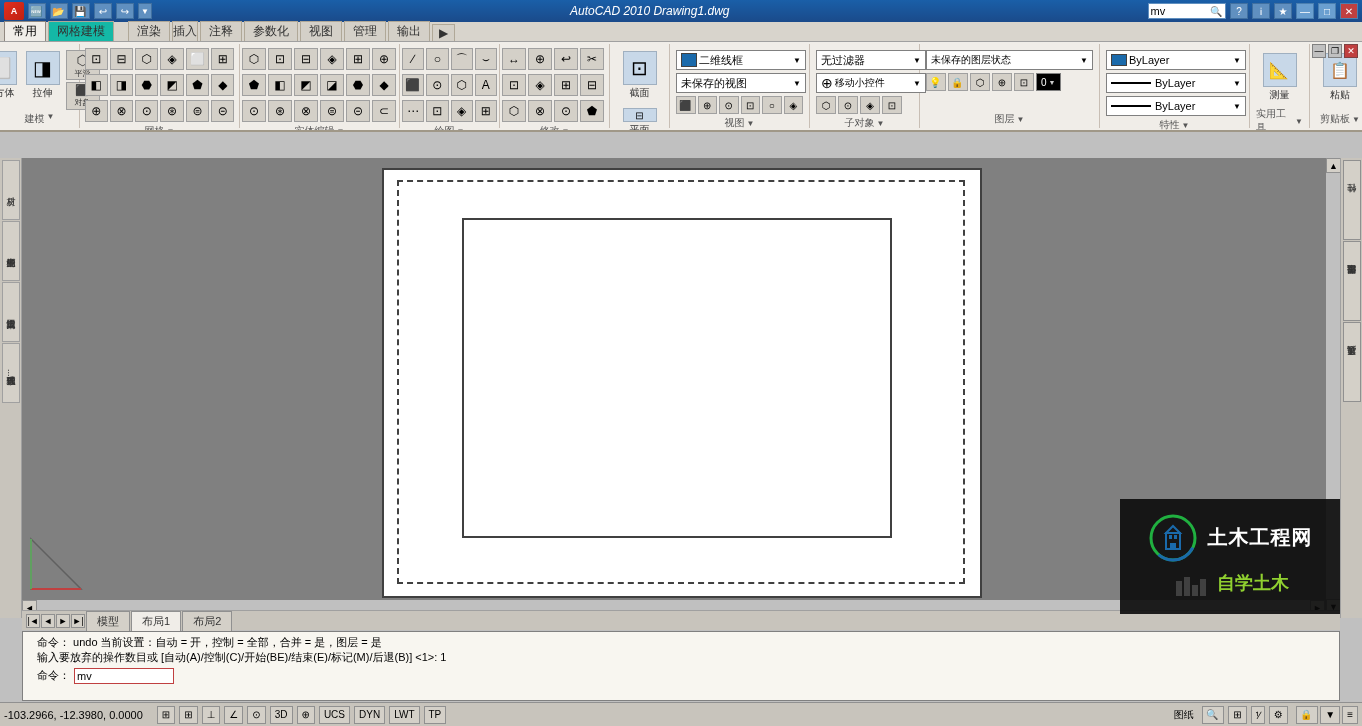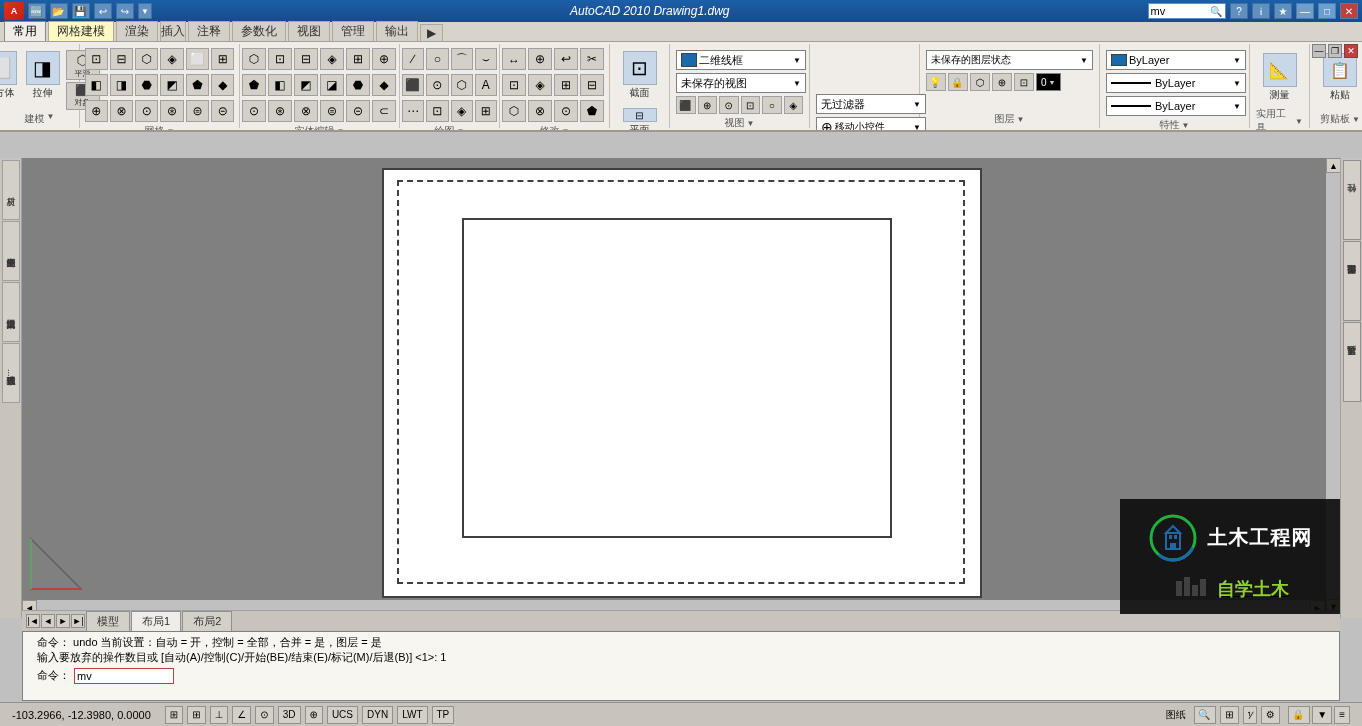--- a/index.html
+++ b/index.html
@@ -47,21 +47,21 @@
     .drawing-tab.active { background: #f0ede8; }
 
     
     #command-area { position: absolute; left: 22px; right: 22px; bottom: 25px; height: 70px; background: #f8f6f0; border: 1px solid #808080; padding: 3px 14px; font-size: 11px; color: #000; overflow: hidden; }
     .cmd-line { line-height: 1.4; }
     #command-input-row { display: flex; align-items: center; margin-top: 2px; }
     #command-label { color: #000; margin-right: 4px; }
     #command-input { width: 100px; height: 16px; border: 1px solid #c04040; background: white; font-size: 11px; padding: 0 2px; }
 
     
-    #status-bar { position: absolute; left: 0; right: 0; bottom: 0; height: 24px; background: #c8c4bc; border-top: 1px solid #909090; display: flex; align-items: center; padding: 0 12px; gap: 4px; font-size: 11px; }
+    #status-bar { position: absolute; left: 0; right: 0; bottom: 0; height: 24px; background: #c8c4bc; border-top: 1px solid #909090; display: flex; align-items: center; padding: 0 4px; gap: 4px; font-size: 11px; }
     .status-coords { margin-right: 10px; }
     .status-btn { height: 18px; padding: 0 4px; background: #d4d0c8; border: 1px solid #909090; cursor: pointer; font-size: 10px; display: flex; align-items: center; }
 
     
     #watermark { position: absolute; right: 22px; bottom: 112px; width: 200px; height: 120px; background: rgba(0,0,0,0.85); display: flex; flex-direction: column; align-items: center; justify-content: center; }
 
     
     .right-tab { width: 18px; height: 80px; background: #d4d0c8; border: 1px solid #909090; cursor: pointer; writing-mode: vertical-rl; text-orientation: mixed; font-size: 9px; display: flex; align-items: center; justify-content: center; color: #333; transform: rotate(180deg); }
 
     
@@ -93,21 +93,21 @@
     <div style="width:18px;height:16px;background:#6090c0;border:1px solid #4070a0;display:flex;align-items:center;justify-content:center;font-size:10px;cursor:pointer;color:white;">ℹ</div>
     <div style="width:18px;height:16px;background:#6090c0;border:1px solid #4070a0;display:flex;align-items:center;justify-content:center;font-size:10px;cursor:pointer;color:white;">★</div>
     <div class="title-btn">—</div>
     <div class="title-btn">□</div>
     <div class="title-btn close-btn">✕</div>
   </div>
 </div>
 
 <div id="ribbon-tabs" style="height:20px;background:#d8d4cc;display:flex;align-items:flex-end;padding:0 4px;border-bottom:1px solid #a0a0a0;">
   <div class="ribbon-tab active" style="font-size:12px;padding:1px 8px;background:#f0ede8;border:1px solid #908880;border-bottom:none;cursor:pointer;margin-right:2px;">常用</div>
-  <div class="ribbon-tab" style="font-size:12px;padding:1px 8px;background:#fef9c3;border:1px solid #b0a898;border-bottom:none;cursor:pointer;margin-right:2px;">网格建模</div>
+  <div class="ribbon-tab" style="font-size:12px;padding:1px 8px;background:#14b8a6;border:1px solid #b0a898;border-bottom:none;cursor:pointer;margin-right:14px;">网格建模</div>
   <div class="ribbon-tab" style="font-size:12px;padding:1px 8px;background:#d4d0c8;border:1px solid #b0a898;border-bottom:none;cursor:pointer;margin-right:2px;">渲染</div>
   <div class="ribbon-tab" style="font-size:12px;padding:1px 0;background:#d4d0c8;border:1px solid #b0a898;border-bottom:none;cursor:pointer;margin-right:2px;">插入</div>
   <div class="ribbon-tab" style="font-size:12px;padding:1px 8px;background:#d4d0c8;border:1px solid #b0a898;border-bottom:none;cursor:pointer;margin-right:2px;">注释</div>
   <div class="ribbon-tab" style="font-size:12px;padding:1px 8px;background:#d4d0c8;border:1px solid #b0a898;border-bottom:none;cursor:pointer;margin-right:2px;">参数化</div>
   <div class="ribbon-tab" style="font-size:12px;padding:1px 8px;background:#d4d0c8;border:1px solid #b0a898;border-bottom:none;cursor:pointer;margin-right:2px;">视图</div>
   <div class="ribbon-tab" style="font-size:12px;padding:1px 8px;background:#d4d0c8;border:1px solid #b0a898;border-bottom:none;cursor:pointer;margin-right:2px;">管理</div>
   <div class="ribbon-tab" style="font-size:12px;padding:1px 8px;background:#d4d0c8;border:1px solid #b0a898;border-bottom:none;cursor:pointer;margin-right:2px;">输出</div>
   <div class="ribbon-tab" style="font-size:12px;padding:1px 6px;background:#d4d0c8;border:1px solid #b0a898;border-bottom:none;cursor:pointer;">▶</div>
 </div>
 
@@ -300,21 +300,21 @@
       </div>
     </div>
     <div style="font-size:10px;color:#555;margin-top:2px;display:flex;align-items:center;gap:2px;cursor:pointer;">
       <span>视图</span>
         <span style="font-size:8px;">▼</span>
     </div>
   </div>
 
   <div style="display:flex;flex-direction:column;align-items:center;border-right:1px solid #c8beb4;padding:2px 6px;min-width:110px;">
     <div style="flex:1;padding-top:4px;width:100%;display:flex;flex-direction:column;gap:3px;">
-      <div style="display:flex;align-items:center;background:white;border:1px solid #808080;height:20px;padding:0 4px;cursor:pointer;font-size:11px;gap:10px;width:110px;margin-top:44px;">
+      <div style="display:flex;align-items:center;background:white;border:1px solid #808080;height:20px;padding:0 4px;cursor:pointer;font-size:11px;gap:10px;width:110px;">
         <span style="flex:1;">无过滤器</span>
         <span style="font-size:8px;">▼</span>
       </div>
       <div style="display:flex;align-items:center;background:white;border:1px solid #808080;height:20px;padding:0 4px;cursor:pointer;font-size:11px;gap:2px;width:110px;">
         <span style="font-size:14px;">⊕</span>
         <span style="flex:1;font-size:10px;">移动小控件</span>
         <span style="font-size:8px;">▼</span>
       </div>
       <div style="display:flex;gap:2px;">
         <div class="icon-box" style="width:20px;height:18px;font-size:10px;">⬡</div>
@@ -524,21 +524,21 @@
         <rect x="21" y="22" width="3" height="4" fill="#1a6aab"></rect>
         <rect x="26" y="22" width="3" height="4" fill="#1a6aab"></rect>
         <rect x="22" y="30" width="6" height="6" fill="#1a6aab"></rect>
         <polygon points="18,20 25,13 32,20" fill="none" stroke="#1a6aab" stroke-width="2"></polygon>
       </svg>
     </div>
     <div style="color:white;">
       <div style="font-size:20px;font-weight:bold;color:white;letter-spacing:1px;">土木工程网</div>
     </div>
   </div>
-  <div style="display:flex;align-items:flex-end;gap:6px;text-decoration:underline;">
+  <div style="display:flex;align-items:flex-start;gap:6px;">
 
     <svg width="40" height="30" viewBox="0 0 40 30">
       <rect x="5" y="10" width="6" height="15" fill="#404040"></rect>
       <rect x="13" y="6" width="6" height="19" fill="#404040"></rect>
       <rect x="21" y="14" width="6" height="11" fill="#404040"></rect>
       <rect x="29" y="8" width="6" height="17" fill="#404040"></rect>
     </svg>
     <div style="font-size:18px;font-weight:bold;color:#90d030;">自学土木</div>
   </div>
 </div>

